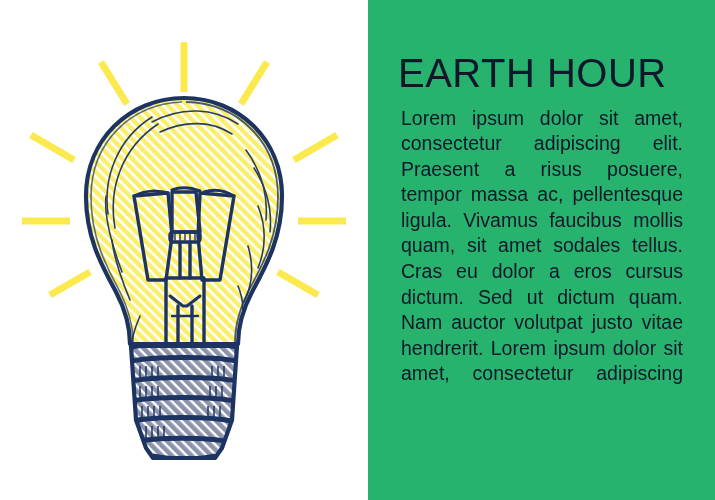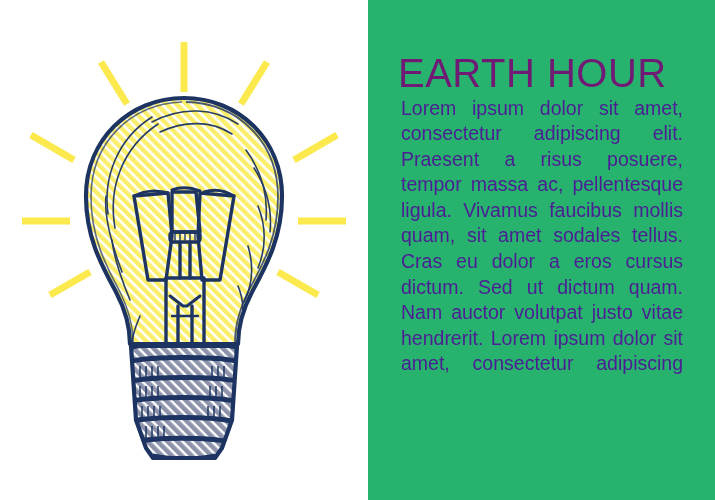--- a/index.html
+++ b/index.html
@@ -37,34 +37,34 @@
     background:#27b36d;
     height:500px;
     box-sizing:border-box;
     padding:0;
   }
   .title{
     position:absolute;
     left:30px;
     top:22px;
     width:290px;
-    color:#701a75;
+    color:#0f172a;
     font-size:40px;
     font-weight:400;
     letter-spacing:0.5px;
     line-height:48px;
     white-space:nowrap;
     font-family:"Liberation Sans", sans-serif;
   }
   .body-text{
     position:absolute;
     left:33px;
-    top:76px;
+    top:86px;
     width:282px;
-    color:#4c1d95;
+    color:#0f172a;
     font-size:19.5px;
     line-height:25.6px;
     text-align:justify;
     text-justify:inter-word;
     font-family:"Liberation Sans", sans-serif;
     word-spacing:0px;
     hyphens:none;
   }
   
   .body-text::after{

